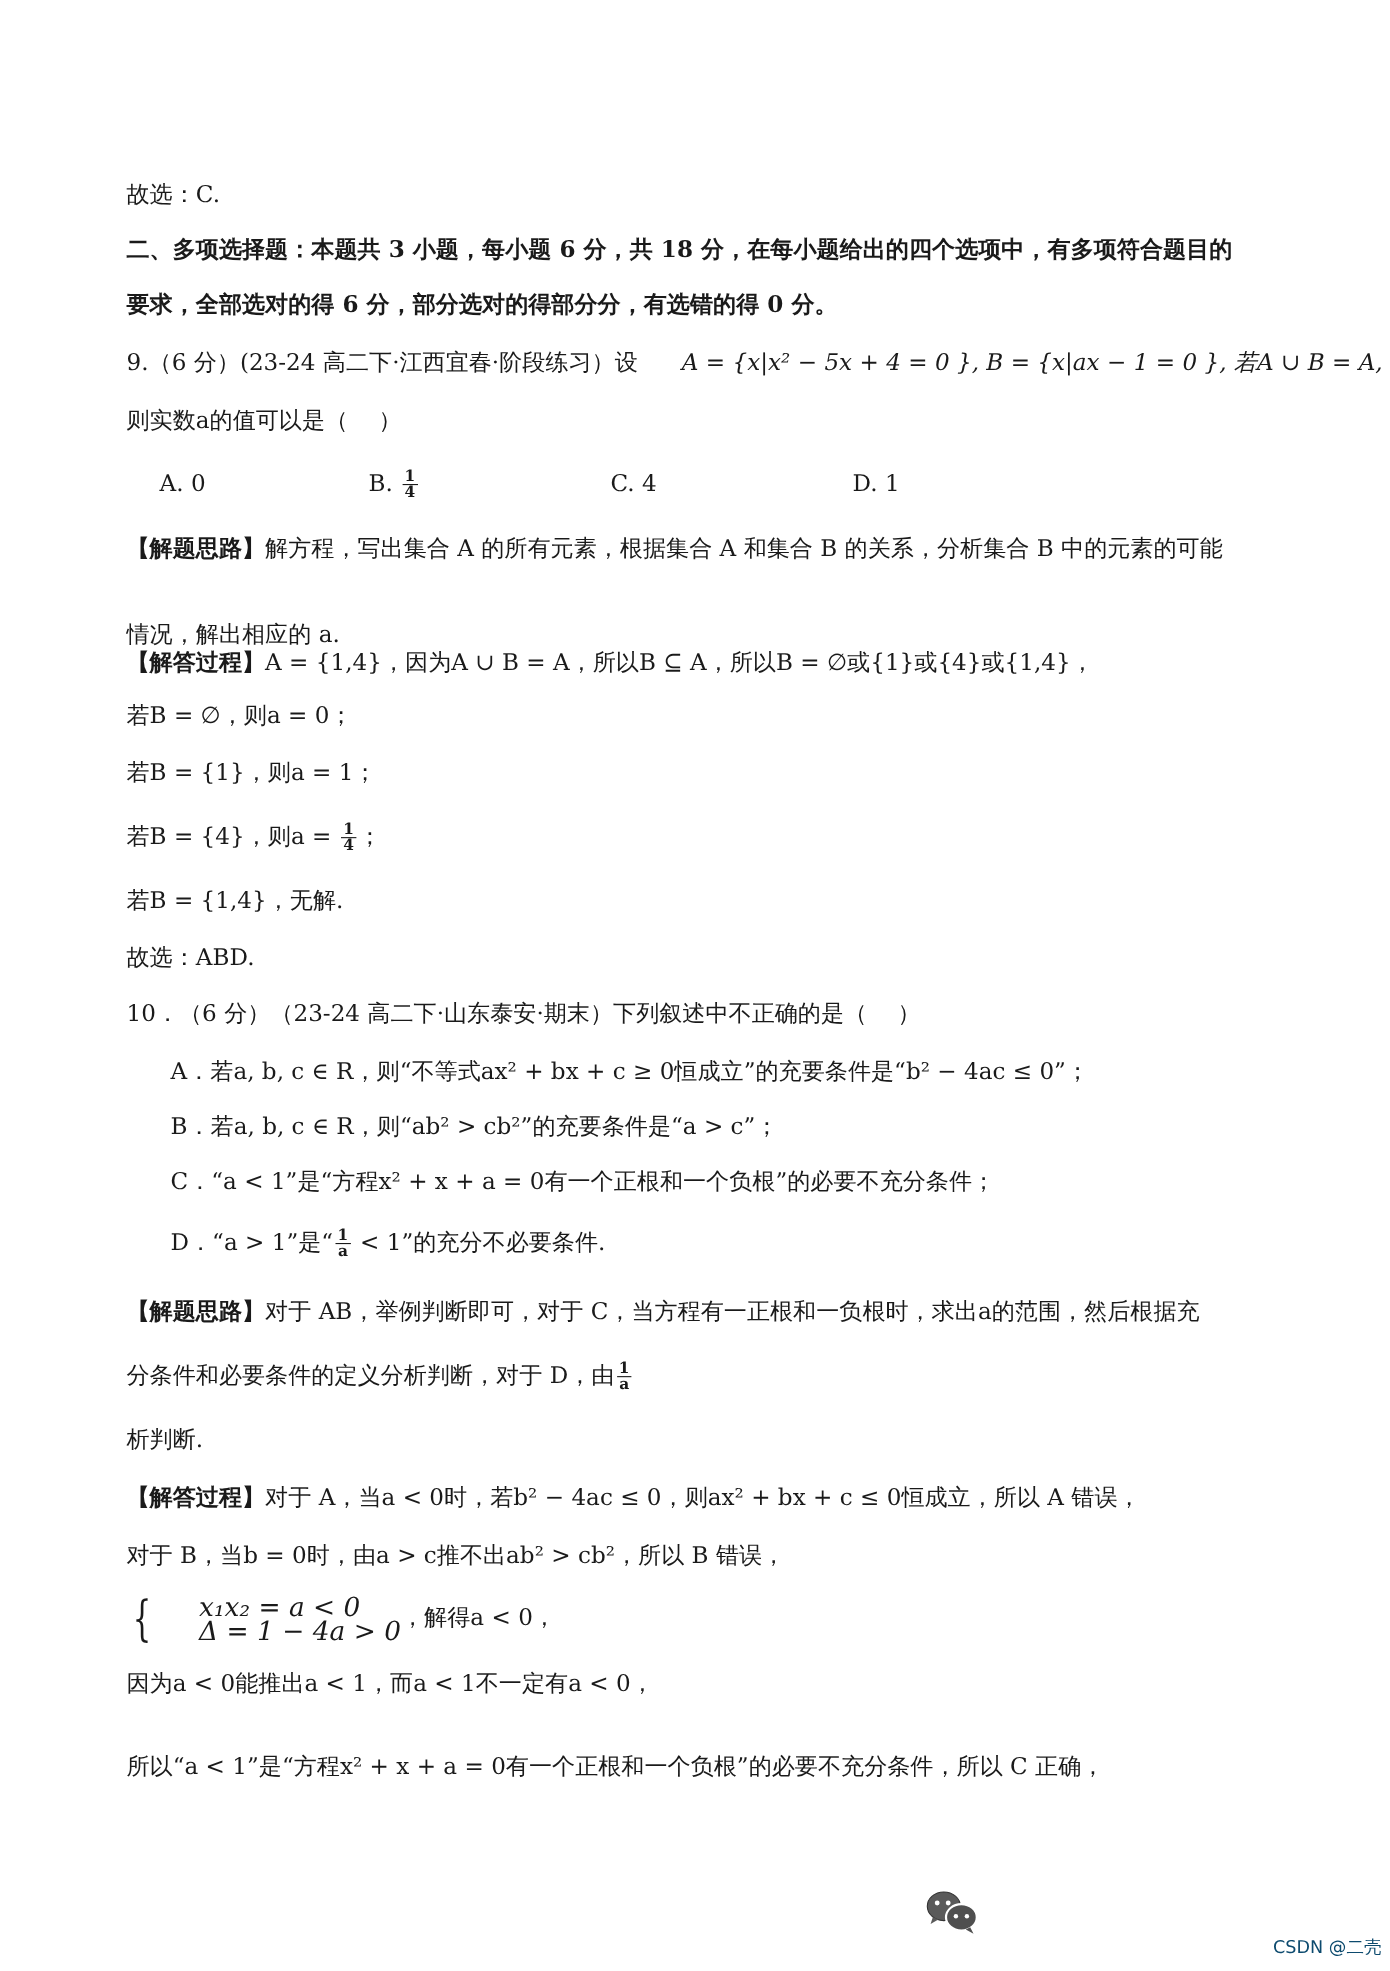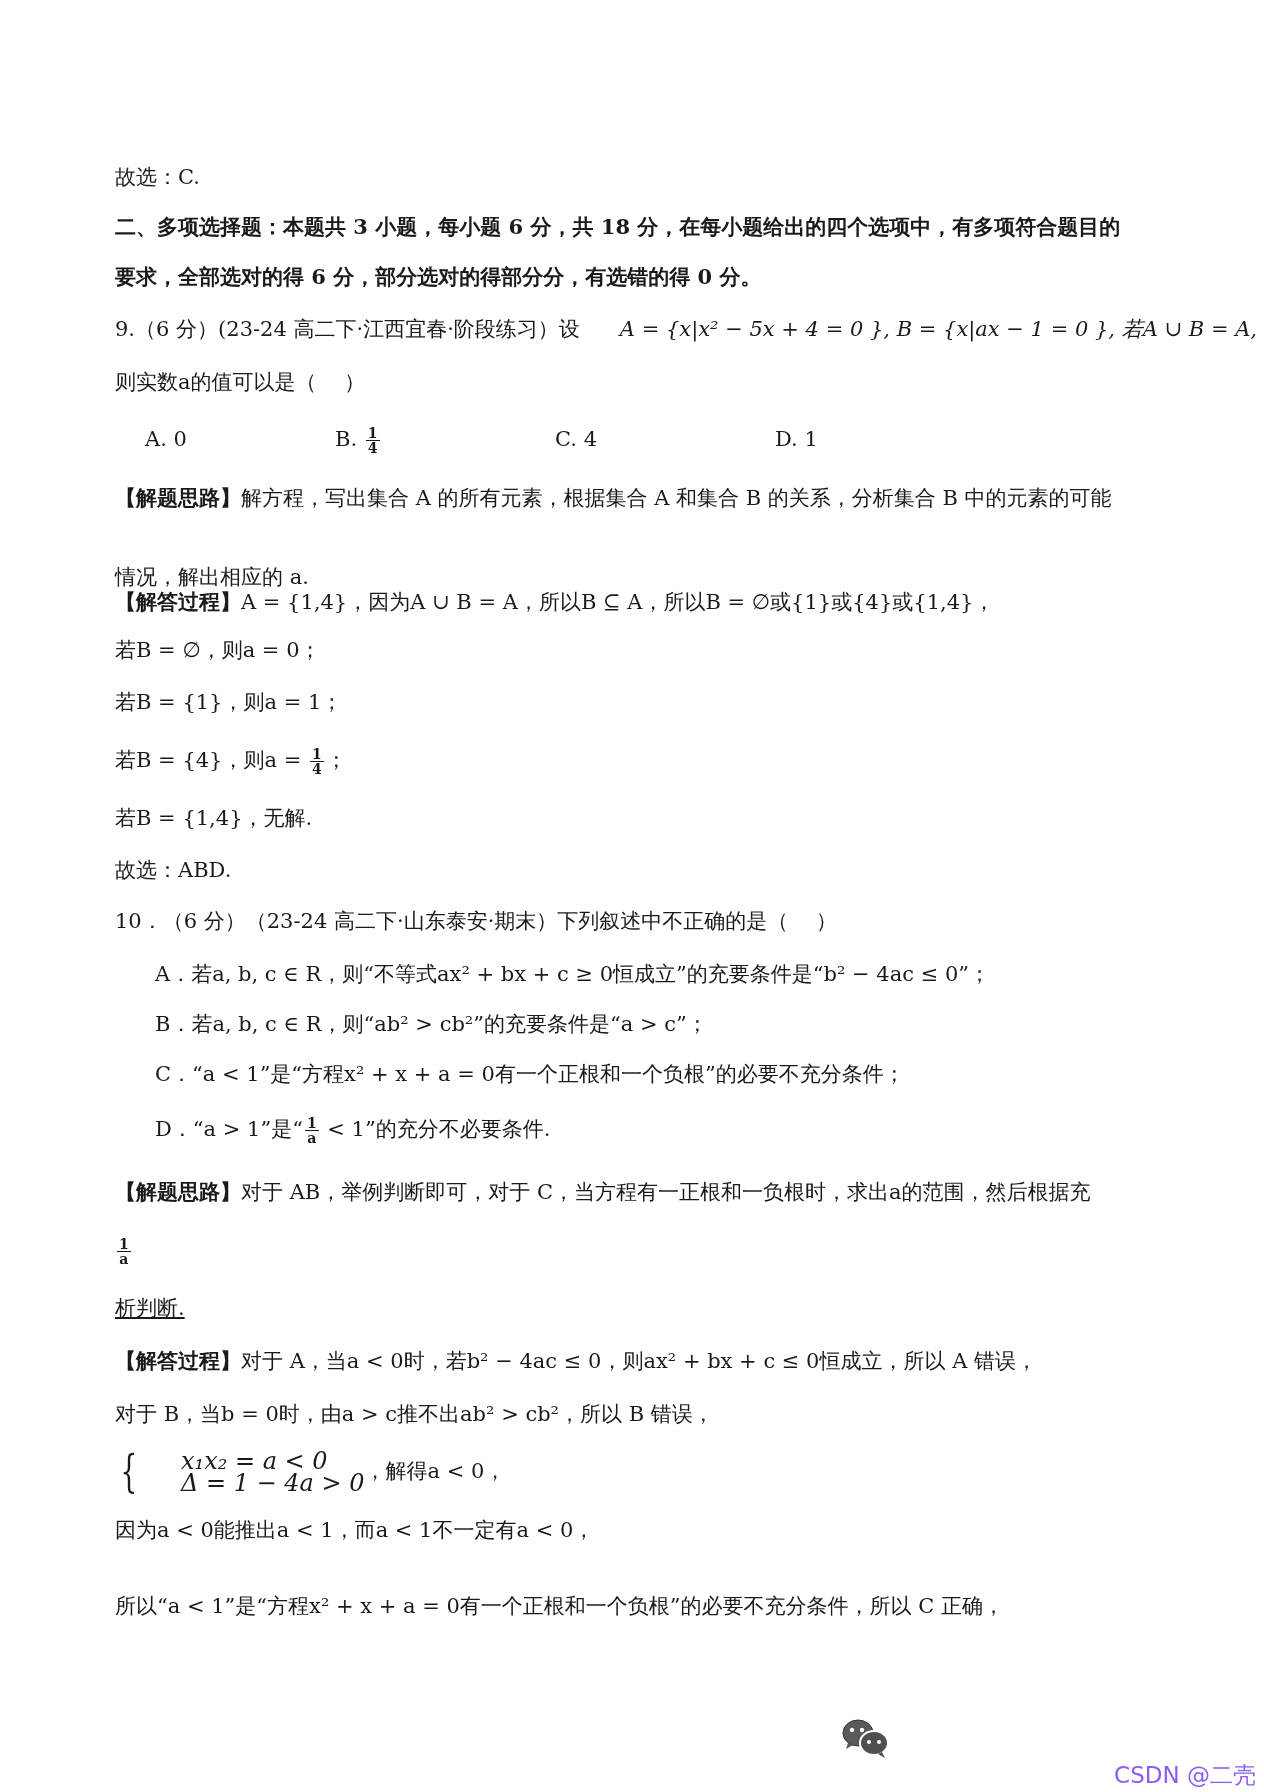--- a/index.html
+++ b/index.html
@@ -10,21 +10,21 @@
   .m { font-family:"DejaVu Serif","Liberation Serif",serif; font-style:italic;margin-left:40px; }
   .frac { display:inline-flex; flex-direction:column; align-items:center; vertical-align:middle;
           font-size:14px; line-height:14px; margin:0 2px; font-weight:bold; }
   .frac .num { border-bottom:1.5px solid #1a1a1a; padding:0 2px; }
   .opt { position:absolute; font-size:21px; line-height:30px; white-space:nowrap; }
   .sys { display:inline-flex; align-items:center; vertical-align:middle; }
   .sys .brace { font-size:44px; line-height:44px; font-weight:100; transform:scaleX(0.6); margin-right:-2px; }
   .sys .rows { display:flex; flex-direction:column; font-size:24px; line-height:22px; }
   .wechat { position:absolute; left:838px; top:1716px; width:56px; height:44px; }
   .watermark { position:absolute; right:8px; top:1760px; font-family:"DejaVu Sans","Liberation Sans",sans-serif;
-               font-size:23px; color:#8b5cf6; }
+               font-size:16px; color:#0c4a6e; }
 </style>
 </head>
 <body>
 
 <div>
 
   <div class="line" style="top:162px;">故选：C.</div>
 
   <div class="line bold" style="top:212px;">二、多项选择题：本题共 3 小题，每小题 6 分，共 18 分，在每小题给出的四个选项中，有多项符合题目的</div>
   <div class="line bold" style="top:262px;">要求，全部选对的得 6 分，部分选对的得部分分，有选错的得 0 分。</div>
@@ -81,26 +81,26 @@
     <span>D．“a &gt; 1”是“</span><span class="frac">
         <span class="num">1</span>
         <span>a</span>
       </span><span> &lt; 1”的充分不必要条件.</span>
   </div>
 
   <div class="line" style="top:1177px;">
     <span class="bold">【解题思路】</span><span>对于 AB，举例判断即可，对于 C，当方程有一正根和一负根时，求出a的范围，然后根据充</span>
   </div>
   <div class="line" style="top:1235px;">
-    <span class="frac">
+    <span>分条件和必要条件的定义分析判断，对于 D，由</span><span class="frac">
         <span class="num">1</span>
         <span>a</span>
       </span>
   </div>
-  <div class="line" style="top:1293px;text-decoration:underline;">析判断.</div>
+  <div class="line" style="top:1293px;">析判断.</div>
 
   <div class="line" style="top:1346px;">
     <span class="bold">【解答过程】</span><span>对于 A，当a &lt; 0时，若b² − 4ac ≤ 0，则ax² + bx + c ≤ 0恒成立，所以 A 错误，</span>
   </div>
   <div class="line" style="top:1399px;">对于 B，当b = 0时，由a &gt; c推不出ab² &gt; cb²，所以 B 错误，</div>
   <div class="line" style="top:1450px; line-height:40px;">
     <span class="sys">
         <span class="brace">{</span>
         <span class="rows">
           <span class="m">x₁x₂ = a &lt; 0</span>

